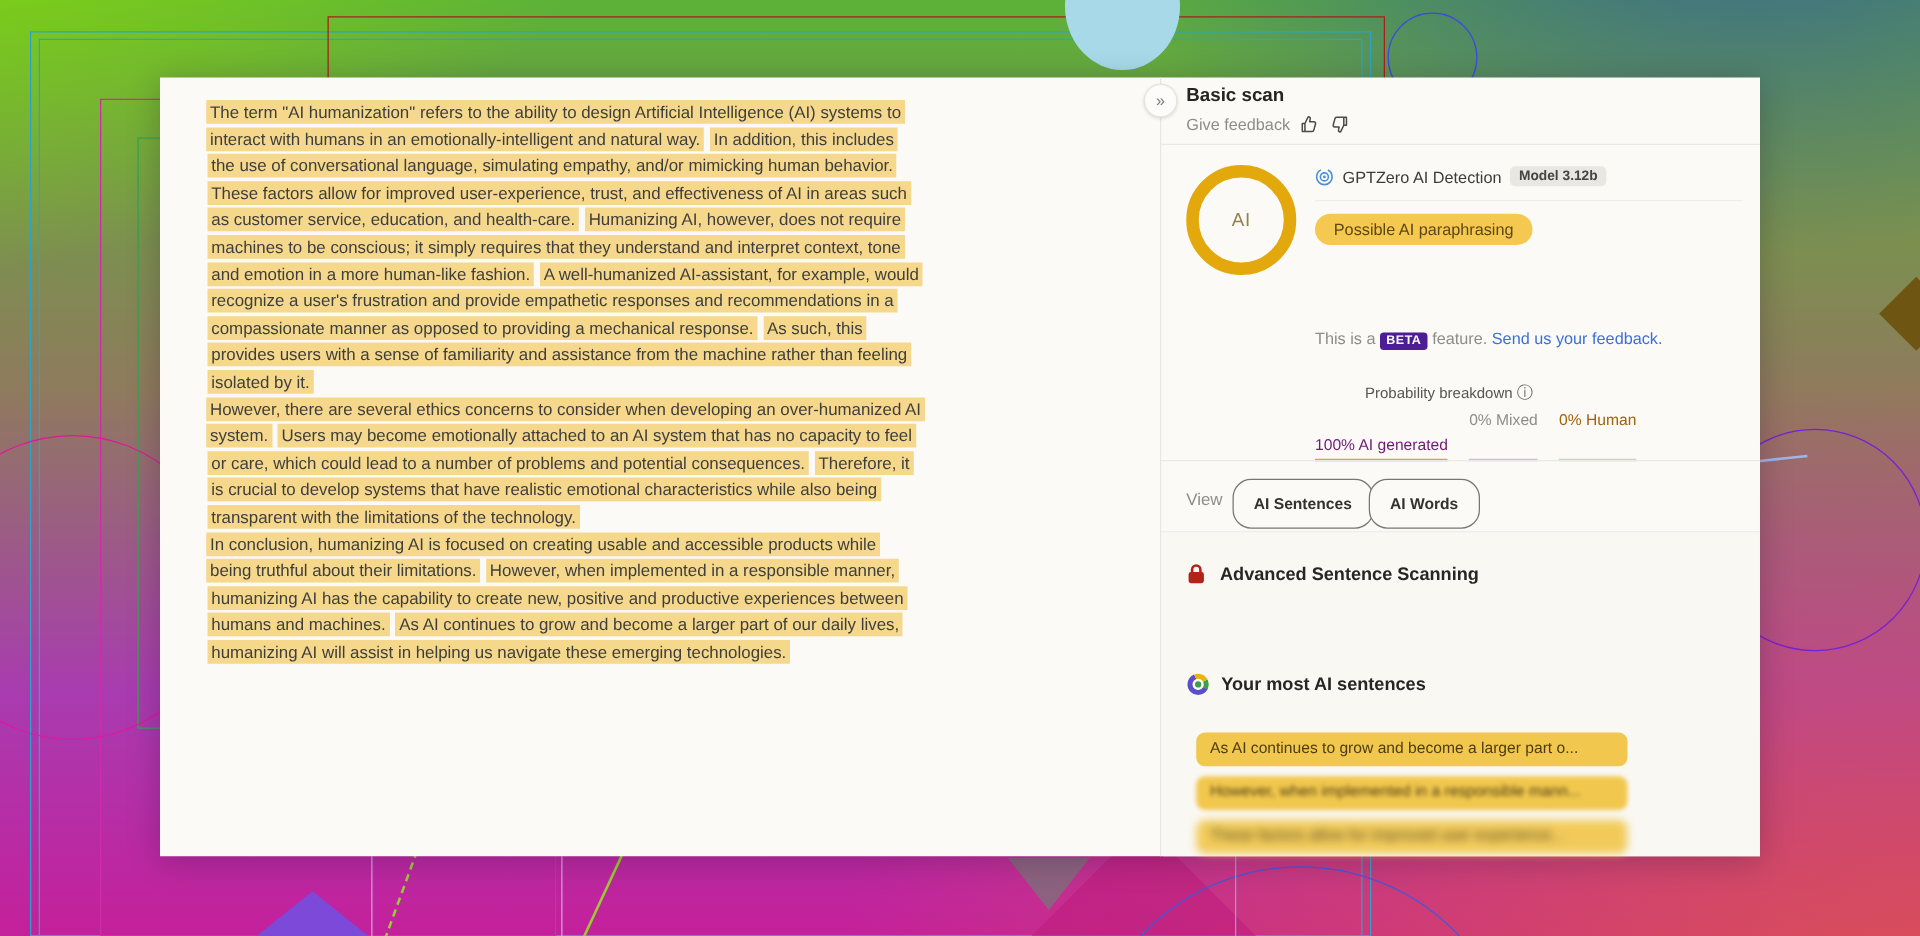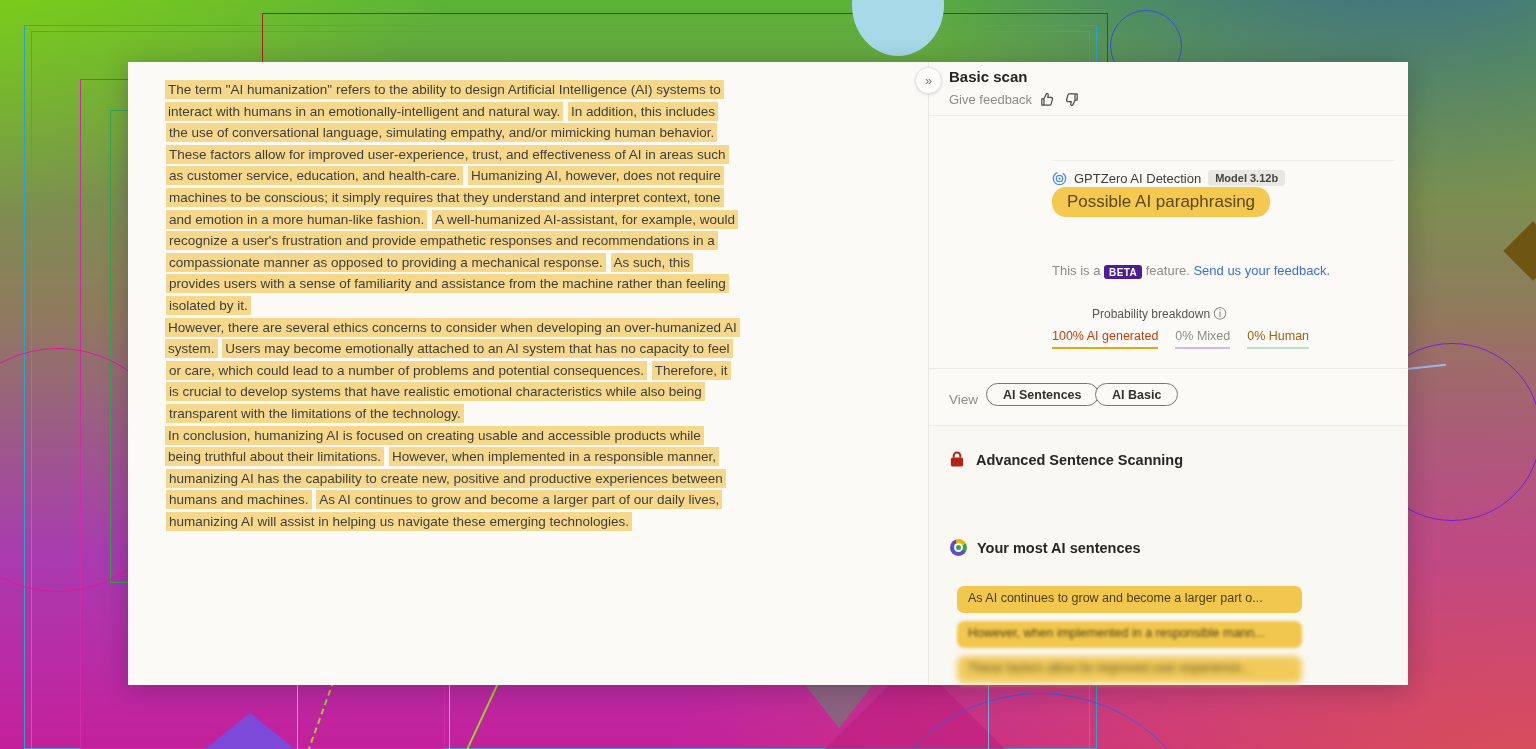--- a/index.html
+++ b/index.html
@@ -70,44 +70,44 @@
                   font-size:13px; color:#8d8d87; }
   .thumb { width:17px; height:17px; cursor:pointer; }
 
   .ring { position:absolute; left:20px; top:70px; width:88px; height:88px; border-radius:50%;
           border:10px solid #e2a80c; display:flex; align-items:center; justify-content:center; }
   .ring span { font-size:15px; color:#93824d; letter-spacing:.5px; }
 
   .brand-row { position:absolute; left:123px; top:71px; display:flex; align-items:flex-end; gap:7px; }
   .brand-label { font-size:13px; color:#3c3c3a; }
   .model-badge { background:#e9e7e2; color:#454542; font-size:11px; font-weight:600;
-                 border-radius:4px; padding:2px 7px;margin-top:37px; }
+                 border-radius:4px; padding:2px 7px; }
   .brand-div { position:absolute; left:123px; right:14px; top:98px; border-top:1px solid #efede7; }
 
   .verdict-pill { position:absolute; left:123px; top:109px; background:#f5c94f; color:#5c4716;
-                  font-size:17px; border-radius:14px; padding:5px 15px; display:inline-block;margin-top:16px; }
+                  font-size:13px; border-radius:14px; padding:5px 15px; display:inline-block; }
 
   .confidence { position:absolute; left:123px; top:147px; width:336px;
                 font-size:13.5px; line-height:22.5px; color:#3c3c3a; }
   .confidence b { font-weight:700; }
   .hl-underline { text-decoration:underline; text-decoration-color:#e2a80c;
                   text-decoration-thickness:2px; text-underline-offset:4.5px; }
   .info-i { display:inline-block; color:#6e6e69; font-size:13px; cursor:pointer; }
 
   .beta-row { position:absolute; left:123px; top:201px; font-size:13px; color:#8d8d87; }
   .beta-badge { background:#4c1d95; color:#fff; font-size:10px; font-weight:700; border-radius:3px;
                 padding:1.5px 5px; letter-spacing:.4px; }
   .beta-link { color:#3d6fd6; cursor:pointer; }
 
   .prob-label { position:absolute; left:123px; top:243px; font-size:12px; color:#56564f;margin-left:40px; }
   .prob-row { position:absolute; left:123px; top:267px; display:flex; gap:17px; font-size:12.5px; }
   .prob-item { padding-bottom:4px; border-bottom:2px solid transparent; white-space:nowrap; }
 
   .view-label { position:absolute; left:20px; top:330px; font-size:13.5px; color:#8e8e88; }
-  .view-btn { position:absolute; top:321px; height:23px; background:#fbfaf7; border:1px solid #77776f;
+  .view-btn { position:absolute; top:321px; height:40px; background:#fbfaf7; border:1px solid #77776f;
               border-radius:15px; font-size:12.5px; font-weight:600; color:#32322f;
               display:flex; align-items:center; padding:0 16px; cursor:pointer;
               font-family:"Liberation Sans", sans-serif; }
   .view-btn.b1 { left:57px; } .view-btn.b2 { left:166px; }
 
   .lock-row { position:absolute; left:20px; top:389px; display:flex; align-items:center; gap:11px; }
   .lock-icon { width:16px; height:17px; }
   .section-title { font-size:14.5px; font-weight:700; color:#262624; }
   .adv-desc { position:absolute; left:20px; top:420px; width:392px;
               font-size:12px; line-height:17.5px; color:#56564f; }
@@ -166,20 +166,23 @@
       <span>Give feedback</span>
       <svg class="thumb" viewBox="0 0 24 24" fill="none" stroke="#4a4a46" stroke-width="1.7" stroke-linejoin="round" stroke-linecap="round">
         <path d="M7 11v9M7 11l3.2-6.6c.3-.7 1.1-1 1.8-.7.8.3 1.2 1.2 1 2L12.3 9H17c1.1 0 2 .9 2 2l-.1.6-1.9 6.9c-.2.9-1 1.5-1.9 1.5H7M7 11H4v9h3"></path>
       </svg>
       <svg class="thumb" viewBox="0 0 24 24" fill="none" stroke="#4a4a46" stroke-width="1.7" stroke-linejoin="round" stroke-linecap="round" style="transform:rotate(180deg)">
         <path d="M7 11v9M7 11l3.2-6.6c.3-.7 1.1-1 1.8-.7.8.3 1.2 1.2 1 2L12.3 9H17c1.1 0 2 .9 2 2l-.1.6-1.9 6.9c-.2.9-1 1.5-1.9 1.5H7M7 11H4v9h3"></path>
       </svg>
     </div>
     <div class="divider d1"></div>
 
+    <div class="ring">
+      <span>AI</span>
+    </div>
 
     <div class="brand-row">
       <svg width="15" height="15" viewBox="0 0 16 16">
         <circle cx="8" cy="8" r="6.6" fill="none" stroke="#4a90d9" stroke-width="1.4" stroke-dasharray="28 6"></circle>
         <circle cx="8" cy="8" r="3.4" fill="none" stroke="#4a90d9" stroke-width="1.4"></circle>
         <circle cx="8" cy="8" r="1.2" fill="#4a90d9"></circle>
       </svg>
       <span class="brand-label">GPTZero AI Detection</span>
       <span class="model-badge">Model 3.12b</span>
     </div>
@@ -190,30 +193,30 @@
 
     <div class="beta-row">
       <span>This is a </span><span class="beta-badge">BETA</span><span> feature. </span><span class="beta-link">Send us your feedback.</span>
     </div>
 
     <div class="prob-label">
       <span>Probability breakdown</span>
       <span class="info-i">ⓘ</span>
     </div>
     <div class="prob-row" id="prob-row">
-        <span class="prob-item" style="border-bottom-color: rgb(226, 168, 12); color: #c2410c;">100% AI generated</span>
+        <span class="prob-item" style="border-bottom-color: rgb(226, 168, 12); color: #701a75; margin-top: 20px;">100% AI generated</span>
         <span class="prob-item" style="border-bottom-color: rgb(205, 185, 236); color: rgb(142, 142, 136);">0% Mixed</span>
         <span class="prob-item" style="border-bottom-color: rgb(191, 220, 196); color: #a16207;">0% Human</span>
       </div>
 
     <div class="divider d2"></div>
 
     <span class="view-label">View</span>
     <button class="view-btn b1">AI Sentences</button>
-    <button class="view-btn b2">AI Basic</button>
+    <button class="view-btn b2">AI Words</button>
 
     <div class="divider d3"></div>
     <div class="advanced-bg"></div>
 
     <div class="lock-row">
       <svg class="lock-icon" viewBox="0 0 16 18">
         <rect x="1.5" y="7" width="13" height="9.5" rx="2" fill="#b42318"></rect>
         <path d="M4.5 7V5a3.5 3.5 0 0 1 7 0v2" fill="none" stroke="#b42318" stroke-width="2.2"></path>
       </svg>
       <span class="section-title">Advanced Sentence Scanning</span>

